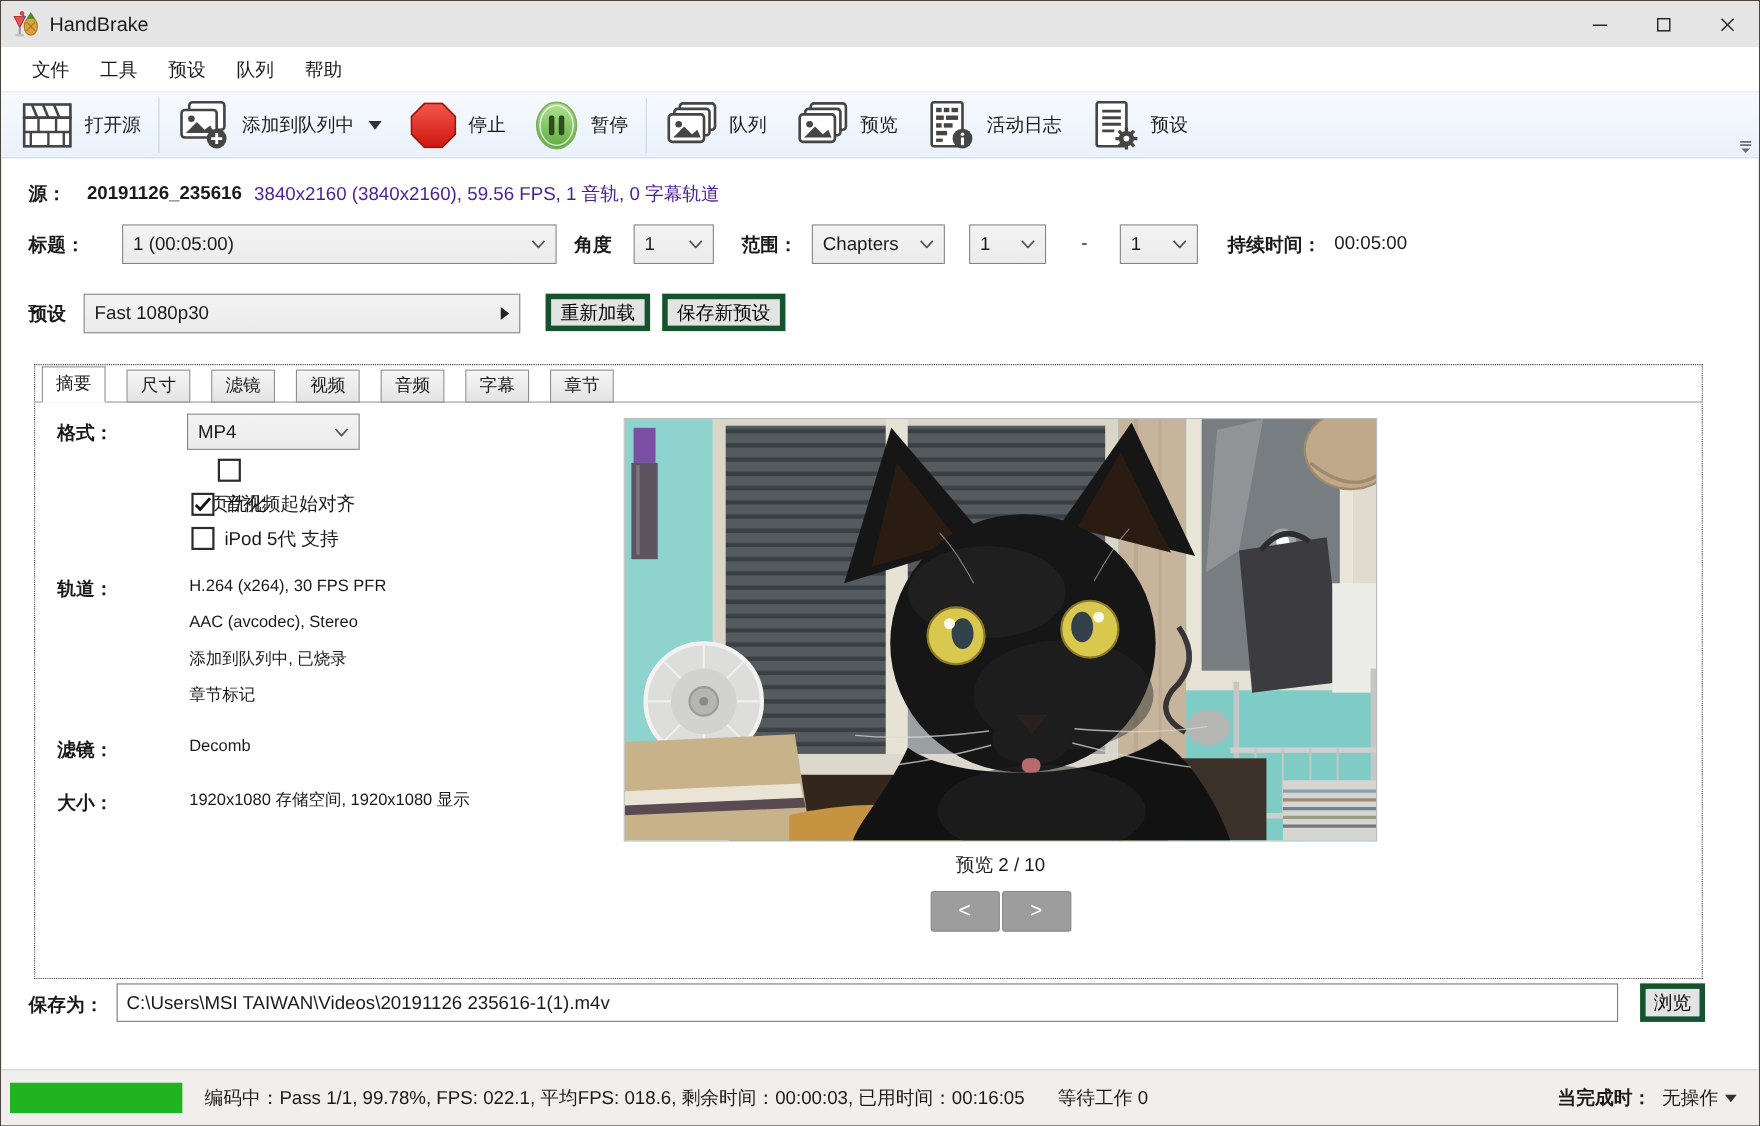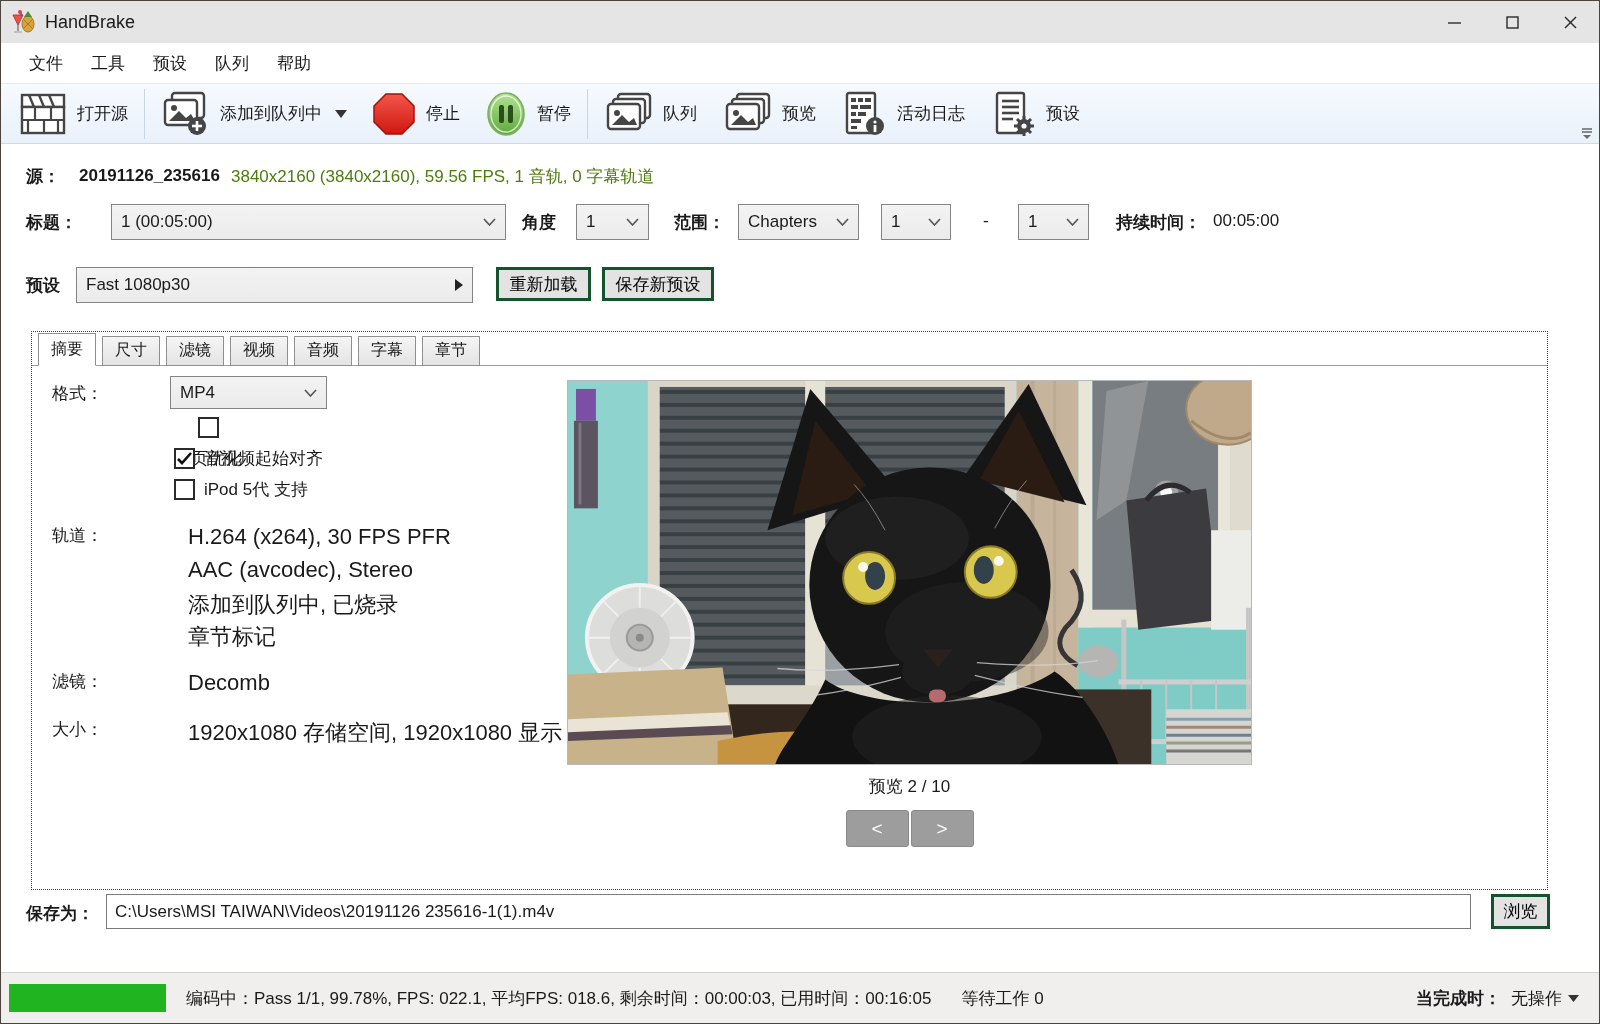--- a/index.html
+++ b/index.html
@@ -26,46 +26,46 @@
   .tbtn{display:flex;align-items:center;gap:11px;padding:0 13px;height:54px;font-size:17px;}
   .tbsep{width:1px;height:50px;background:#c8d5e3;margin:0 3px;}
   .tb-caret{margin-left:2px;}
   .overflow{position:absolute;right:5px;bottom:4px;}
   
   .lbl{font-weight:700;}
   .row{position:absolute;left:0;width:1600px;}
   .src-row{top:160px;height:30px;display:flex;align-items:center;font-size:17px;}
   .src-row .srclbl{position:absolute;left:25px;}
   .src-row .srcname{position:absolute;left:78px;font-weight:600;}
-  .src-row .srcdet{position:absolute;left:230px;color:#4d7c0f;}
+  .src-row .srcdet{position:absolute;left:230px;color:#4c1d95;}
   .title-row{top:202px;height:38px;font-size:17px;}
   .preset-row{top:265px;height:36px;font-size:17px;}
   .abs{position:absolute;}
   .combo{
     display:flex;align-items:center;justify-content:space-between;
     background:linear-gradient(#f3f3f3,#ebebeb);border:1px solid #848484;
     height:36px;padding:0 9px;font-size:17px;
   }
   .combo .chev{display:flex;align-items:center;}
   .btn{
     display:flex;align-items:center;justify-content:center;
-    background:#e3e3e3;border:3px solid #14532d;font-size:17px;height:34px;
+    background:#e3e3e3;border:5px solid #14532d;font-size:17px;height:34px;
     font-family:inherit;
   }
   
   .panel{position:absolute;left:30px;top:330px;width:1517px;height:559px;border:1px dotted #3c3c3c;background:#fff;}
   .tabstrip{display:flex;align-items:flex-end;padding:3px 0 0 6px;height:34px;border-bottom:1px solid #9a9a9a;}
   .tab{
     border:1px solid #8f8f8f;background:linear-gradient(#f5f5f5,#e4e4e4);
-    padding:3px 12px 4px;margin-right:6px;font-size:16px;position:relative;top:1px;
+    padding:3px 12px 4px;margin-right:19px;font-size:16px;position:relative;top:1px;
   }
   .tab.active{background:#fff;border-bottom:1px solid #fff;padding:5px 12px 5px;top:1px;z-index:2;}
   .panel-body{position:relative;height:523px;}
-  .fieldlbl{position:absolute;left:20px;font-weight:400;font-size:17px;}
-  .fieldval{position:absolute;left:156px;font-size:22px;}
+  .fieldlbl{position:absolute;left:20px;font-weight:700;font-size:17px;}
+  .fieldval{position:absolute;left:140px;font-size:15px;}
   .cbrow{position:absolute;left:142px;display:flex;align-items:center;gap:9px;font-size:17px;}
   .cb{width:21px;height:21px;border:2px solid #2b2b2b;background:#fff;display:flex;align-items:center;justify-content:center;}
   .cb svg{display:none;}
   .cb.checked svg{display:block;}
   
   .preview-img{position:absolute;left:535px;top:14px;width:685px;height:385px;border:1px solid #b9b9b9;}
   .preview-label{position:absolute;left:535px;top:409px;width:685px;text-align:center;font-size:17px;}
   .prevnav{position:absolute;left:535px;top:444px;width:685px;display:flex;justify-content:center;gap:2px;}
   .navbtn{width:63px;height:37px;background:#9d9d9d;border:1px solid #8a8a8a;border-radius:3px;
     color:#fff;font-size:19px;display:flex;align-items:center;justify-content:center;font-family:inherit;}

